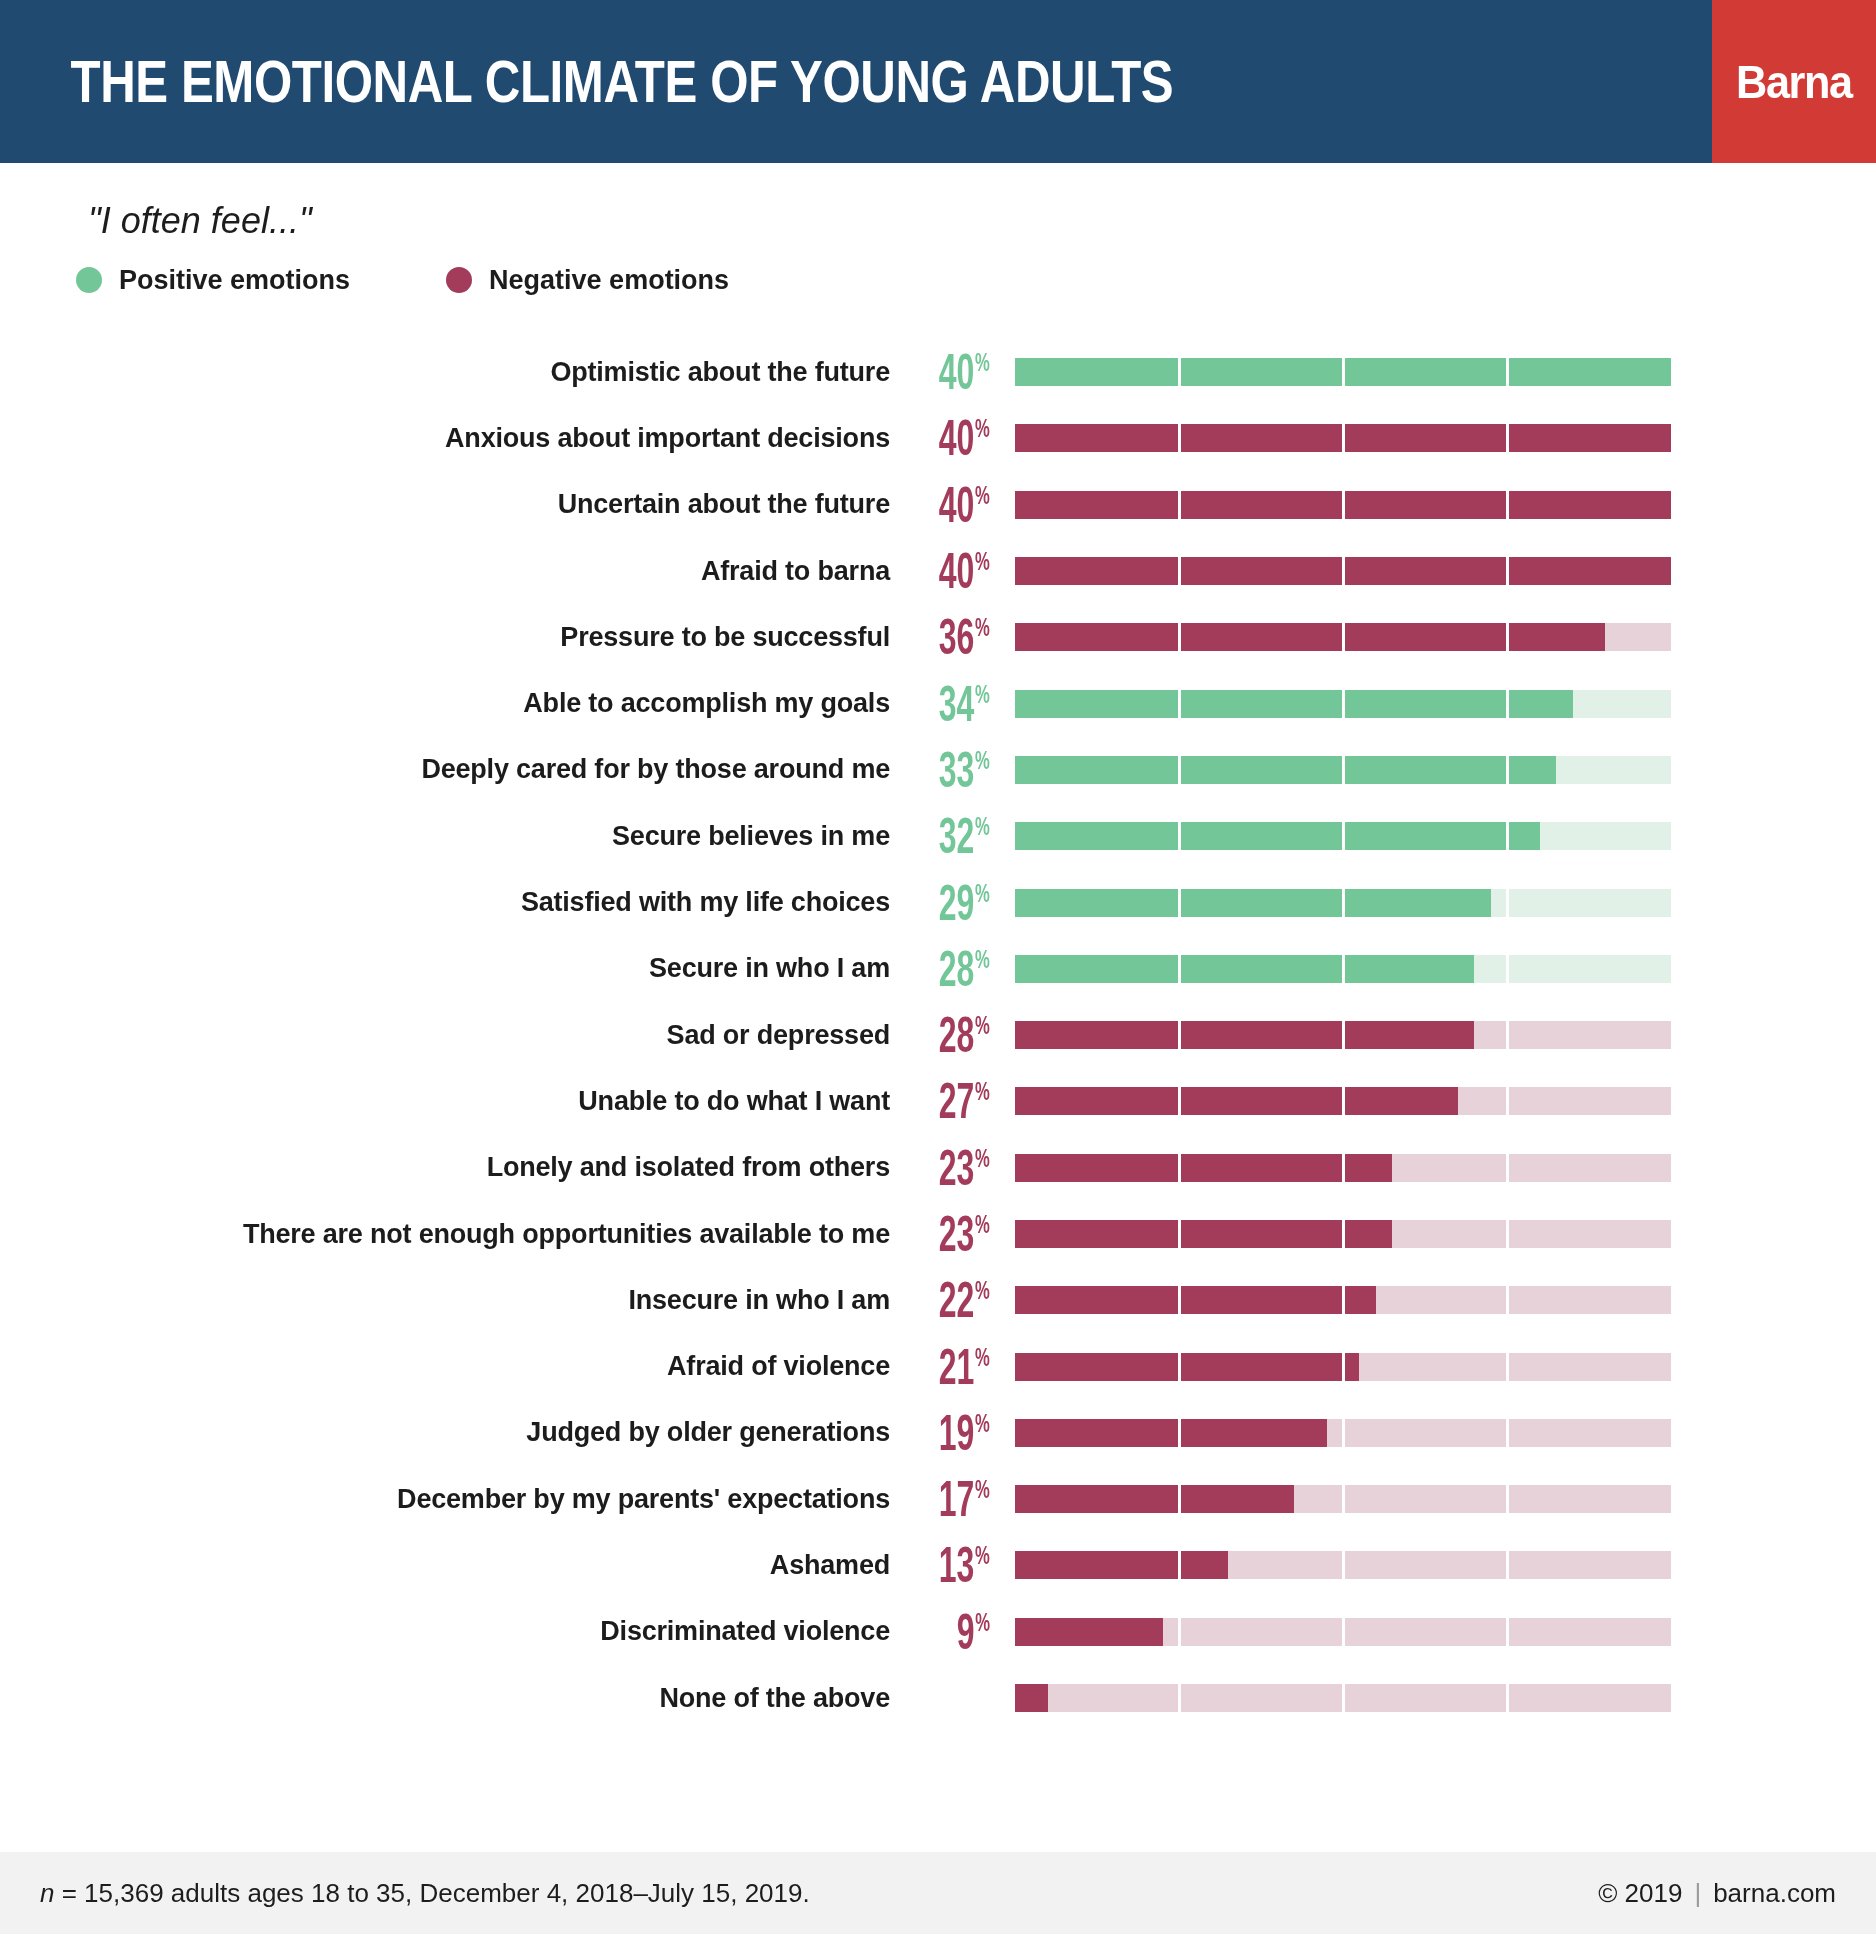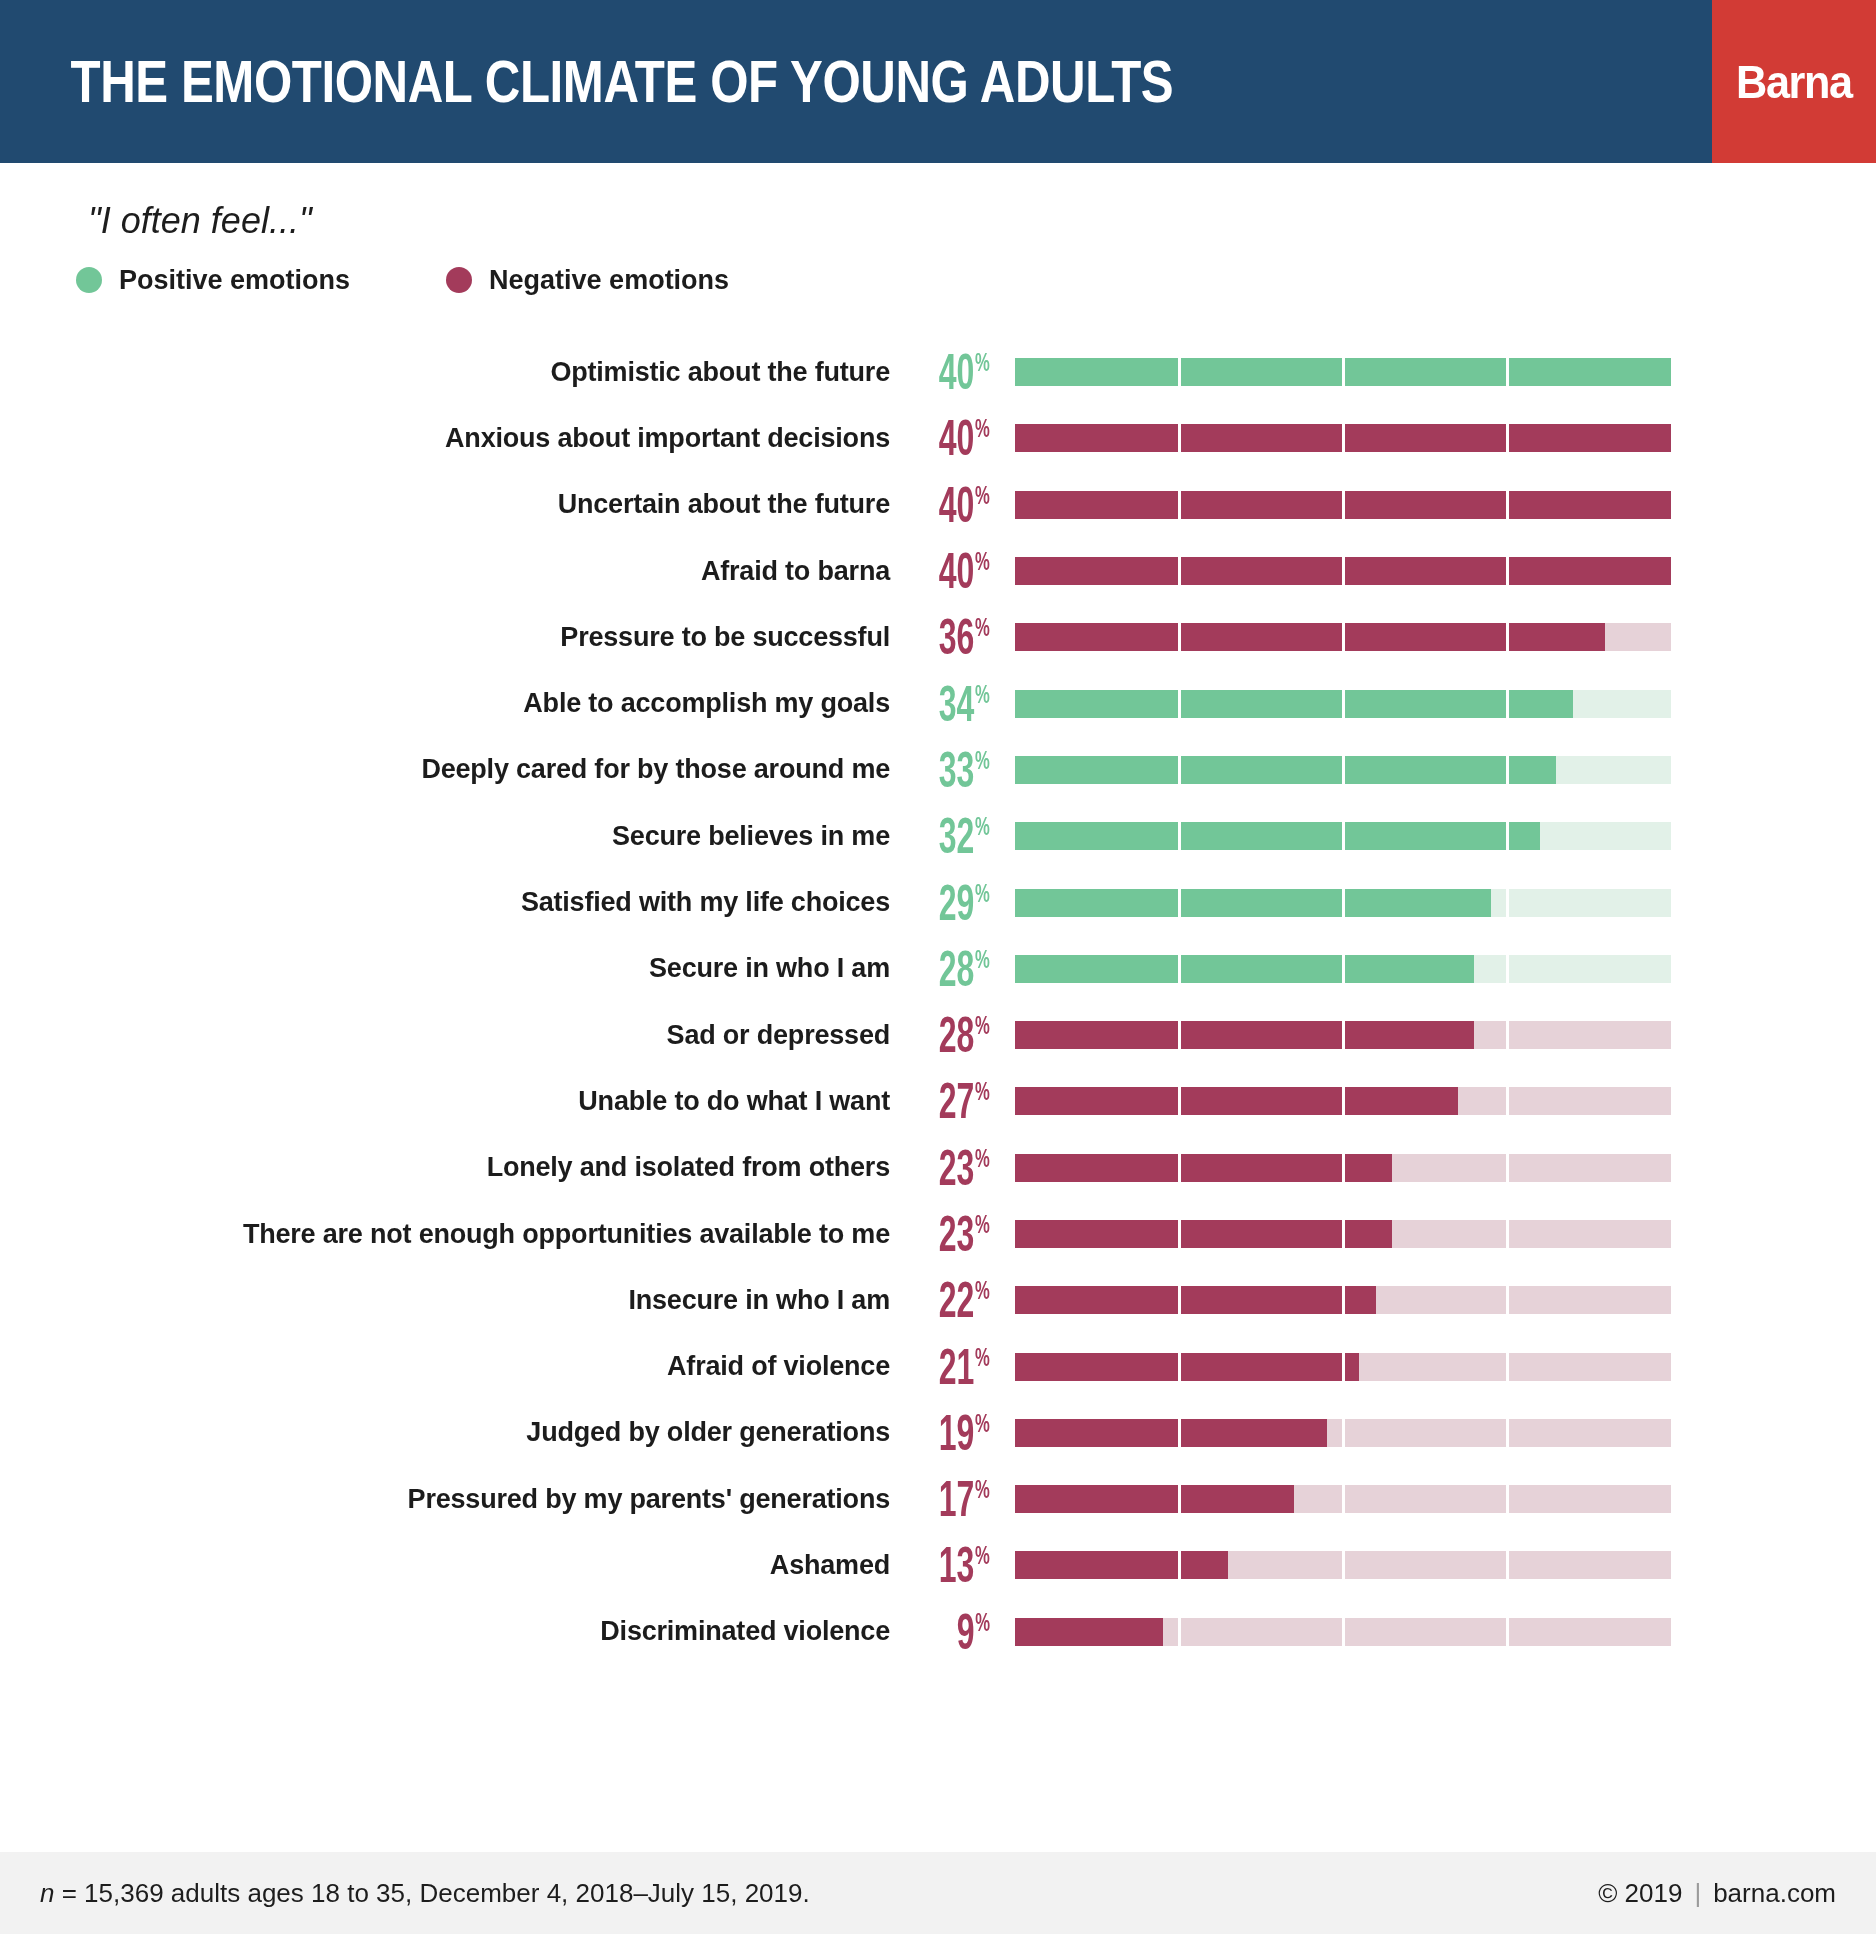--- a/index.html
+++ b/index.html
@@ -260,21 +260,21 @@
       <div class="bar-label">Judged by older generations</div>
       <div class="val negative"><span>19</span><span class="pct">%</span></div>
       <div class="track negative">
         <div class="fill negative" style="width: 47.5%;"></div>
         <div class="grid-line" style="left: calc(25% - 1.5px);"></div>
         <div class="grid-line" style="left: calc(50% - 1.5px);"></div>
         <div class="grid-line" style="left: calc(75% - 1.5px);"></div>
       </div>
     </div>
     <div class="row">
-      <div class="bar-label">Pressured by my parents' generations</div>
+      <div class="bar-label">December by my parents' expectations</div>
       <div class="val negative"><span>17</span><span class="pct">%</span></div>
       <div class="track negative">
         <div class="fill negative" style="width: 42.5%;"></div>
         <div class="grid-line" style="left: calc(25% - 1.5px);"></div>
         <div class="grid-line" style="left: calc(50% - 1.5px);"></div>
         <div class="grid-line" style="left: calc(75% - 1.5px);"></div>
       </div>
     </div>
     <div class="row">
       <div class="bar-label">Ashamed</div>
@@ -284,20 +284,30 @@
         <div class="grid-line" style="left: calc(25% - 1.5px);"></div>
         <div class="grid-line" style="left: calc(50% - 1.5px);"></div>
         <div class="grid-line" style="left: calc(75% - 1.5px);"></div>
       </div>
     </div>
     <div class="row">
       <div class="bar-label">Discriminated violence</div>
       <div class="val negative"><span>9</span><span class="pct">%</span></div>
       <div class="track negative">
         <div class="fill negative" style="width: 22.5%;"></div>
+        <div class="grid-line" style="left: calc(25% - 1.5px);"></div>
+        <div class="grid-line" style="left: calc(50% - 1.5px);"></div>
+        <div class="grid-line" style="left: calc(75% - 1.5px);"></div>
+      </div>
+    </div>
+    <div class="row">
+      <div class="bar-label">None of the above</div>
+      <div class="val negative"></div>
+      <div class="track negative">
+        <div class="fill negative" style="width: 5%;"></div>
         <div class="grid-line" style="left: calc(25% - 1.5px);"></div>
         <div class="grid-line" style="left: calc(50% - 1.5px);"></div>
         <div class="grid-line" style="left: calc(75% - 1.5px);"></div>
       </div>
     </div>
   </div>
 
 <footer>
   <div class="note">
     <span class="n-it">n</span><span> = 15,369 adults ages 18 to 35, December 4, 2018–July 15, 2019.</span>

